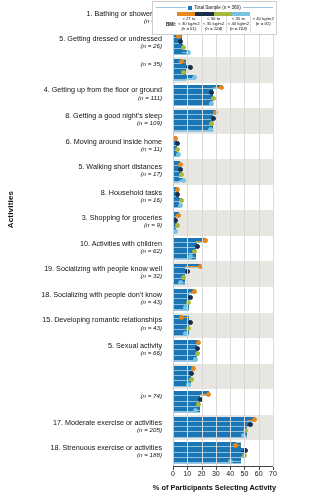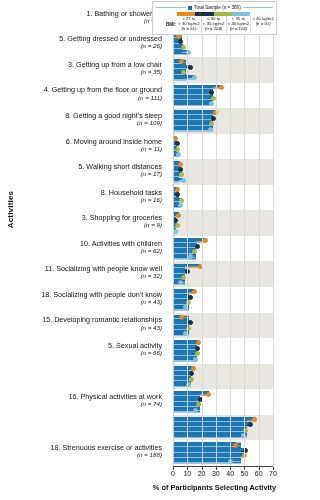--- a/index.html
+++ b/index.html
@@ -147,21 +147,20 @@
   <div class="cats" id="cats">
       <div class="cat" style="top: 3.77778px;">
         <div class="t">1.  Bathing or showering</div>
         <div class="n">(n = 7)</div>
       </div>
       <div class="cat" style="top: 29.3333px;">
         <div class="t">5.  Getting dressed or undressed</div>
         <div class="n">(n = 26)</div>
       </div>
       <div class="cat" style="top: 54.8889px;">
-        <div class="t">3.  Getting up from a low chair</div>
         <div class="n">(n = 35)</div>
       </div>
       <div class="cat" style="top: 80.4444px;">
         <div class="t">4.  Getting up from the floor or ground</div>
         <div class="n">(n = 111)</div>
       </div>
       <div class="cat" style="top: 106px;">
         <div class="t">8.  Getting a good night's sleep</div>
         <div class="n">(n = 109)</div>
       </div>
@@ -179,38 +178,41 @@
       </div>
       <div class="cat" style="top: 208.222px;">
         <div class="t">3.  Shopping for groceries</div>
         <div class="n">(n = 9)</div>
       </div>
       <div class="cat" style="top: 233.778px;">
         <div class="t">10. Activities with children</div>
         <div class="n">(n = 62)</div>
       </div>
       <div class="cat" style="top: 259.333px;">
-        <div class="t">11. Socializing with people know well</div>
+        <div class="t">19. Socializing with people know well</div>
         <div class="n">(n = 32)</div>
       </div>
       <div class="cat" style="top: 284.889px;">
         <div class="t">18. Socializing with people don't know</div>
         <div class="n">(n = 43)</div>
       </div>
       <div class="cat" style="top: 310.444px;">
         <div class="t">15. Developing romantic relationships</div>
         <div class="n">(n = 43)</div>
       </div>
       <div class="cat" style="top: 336px;">
         <div class="t">5. Sexual activity</div>
         <div class="n">(n = 66)</div>
       </div>
       <div class="cat" style="top: 387.111px;">
-        <div class="t">16. Physical activities at work</div>
         <div class="n">(n = 74)</div>
+      </div>
+      <div class="cat" style="top: 412.667px;">
+        <div class="t">17. Moderate exercise or activities</div>
+        <div class="n">(n = 205)</div>
       </div>
       <div class="cat" style="top: 438.222px;">
         <div class="t">18. Strenuous exercise or activities</div>
         <div class="n">(n = 188)</div>
       </div>
     </div>
 
   <div class="plot">
     <div class="rowsbox" id="rowsbox">
         <div class="row shade" style="height: 25.5556px;"></div>

